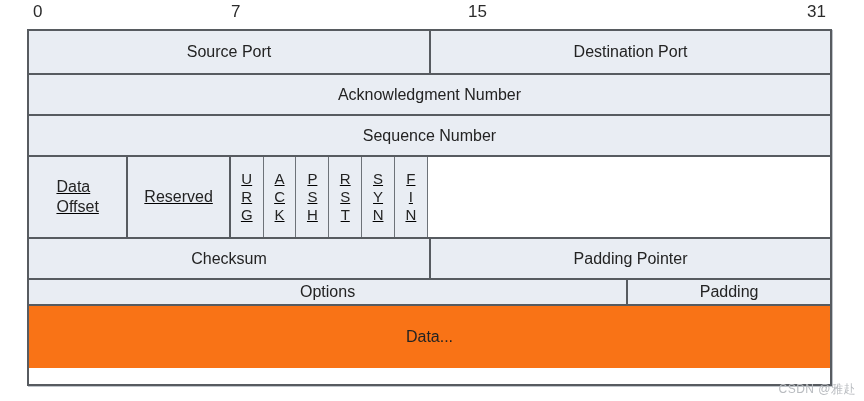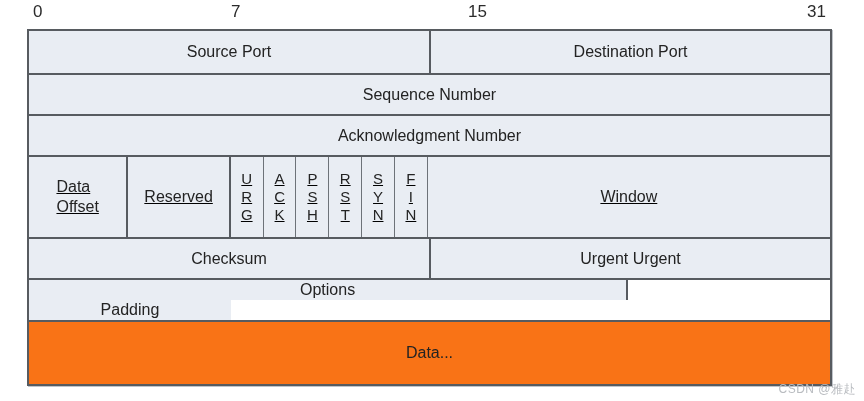--- a/index.html
+++ b/index.html
@@ -96,21 +96,21 @@
     align-items: center;
     justify-content: center;
   }
 
   
   .h-port   { height: 44px; }
   .h-seq    { height: 41px; }
   .h-ack    { height: 41px; }
   .h-flags  { height: 82px; text-decoration: underline; }
   .h-cksum  { height: 41px; }
-  .h-opts   { height: 42px; flex-direction: column; }
+  .h-opts   { height: 26px; }
   .h-data   { height: 62px; }
 
   
   .watermark {
     position: absolute;
     right: 8px;
     bottom: 3px;
     font-size: 12px;
     color: #b9bcc0;
     letter-spacing: 0.5px;
@@ -131,26 +131,26 @@
     <span class="tick tick-31">31</span>
   </div>
 
   <div class="frame">
 
     <div class="row h-port">
       <div class="cell" style="width:50.2%">Source Port</div>
       <div class="cell" style="width:49.8%">Destination Port</div>
     </div>
 
+    <div class="row h-ack">
+      <div class="cell" style="width:100%">Acknowledgment Number</div>
+    </div>
+
     <div class="row h-seq">
       <div class="cell" style="width:100%">Sequence Number</div>
-    </div>
-
-    <div class="row h-ack">
-      <div class="cell" style="width:100%">Acknowledgment Number</div>
     </div>
 
     <div class="row h-flags">
       <div class="cell" style="width:12.4%">Data
 Offset</div>
       <div class="cell" style="width:12.8%">Reserved</div>
 
       <div class="cell flag" style="width:4.1%">
         <span class="flag-letters"><span>U</span><span>R</span><span>G</span></span>
       </div>
@@ -163,26 +163,25 @@
       <div class="cell flag" style="width:4.1%">
         <span class="flag-letters"><span>R</span><span>S</span><span>T</span></span>
       </div>
       <div class="cell flag" style="width:4.1%">
         <span class="flag-letters"><span>S</span><span>Y</span><span>N</span></span>
       </div>
       <div class="cell flag" style="width:4.1%">
         <span class="flag-letters"><span>F</span><span>I</span><span>N</span></span>
       </div>
 
-      <div class="cell" style="width:50.2%">Window</div>
     </div>
 
     <div class="row h-cksum">
       <div class="cell" style="width:50.2%">Checksum</div>
-      <div class="cell" style="width:49.8%">Urgent Urgent</div>
+      <div class="cell" style="width:49.8%">Padding Pointer</div>
     </div>
 
     <div class="row h-opts">
       <div class="cell" style="width:74.8%">Options</div>
       <div class="cell" style="width:25.2%">Padding</div>
     </div>
 
     <div class="row h-data">
       <div class="cell white" style="width:100%">Data...</div>
     </div>

